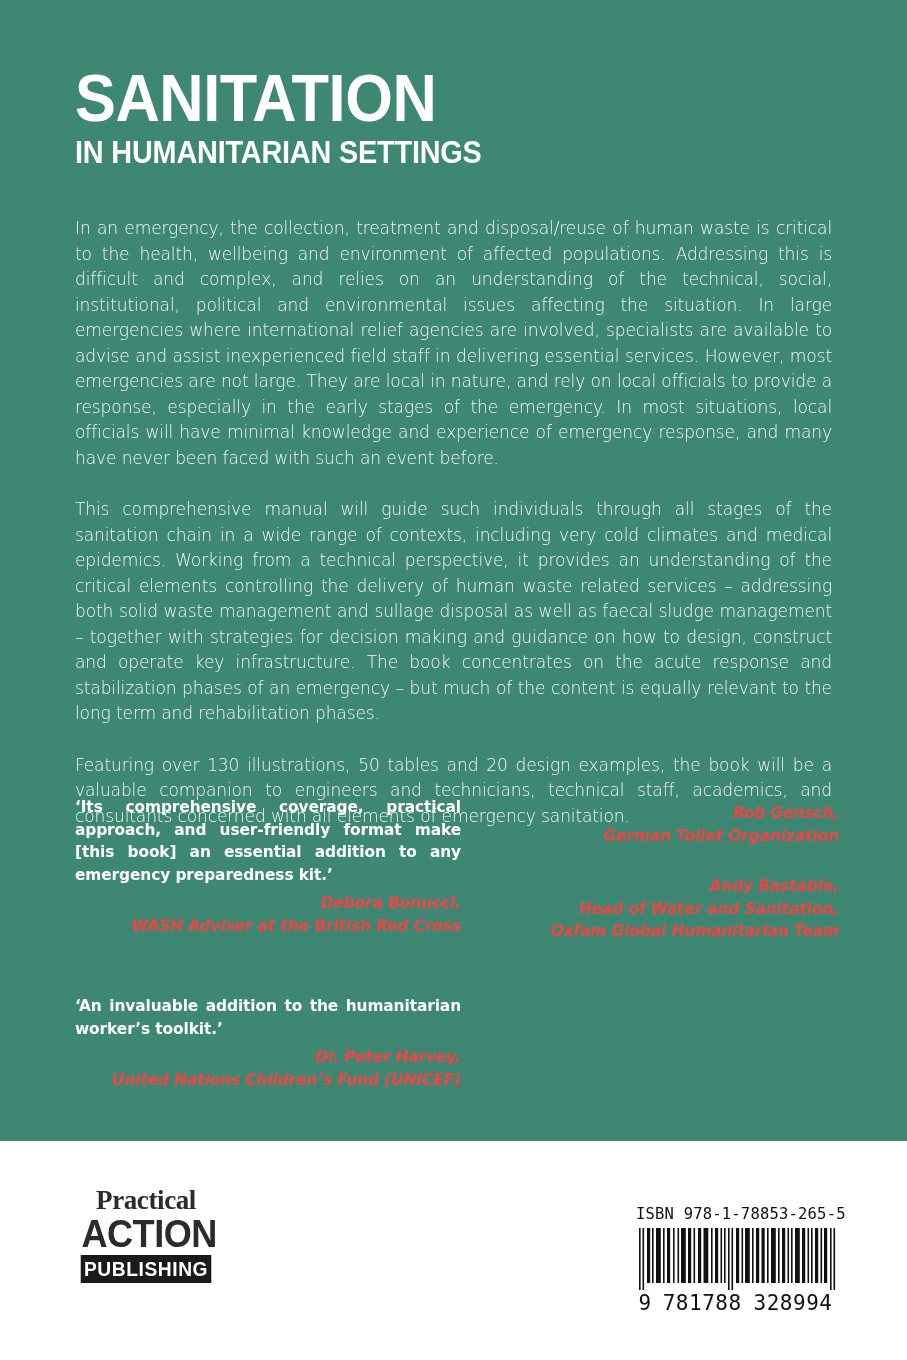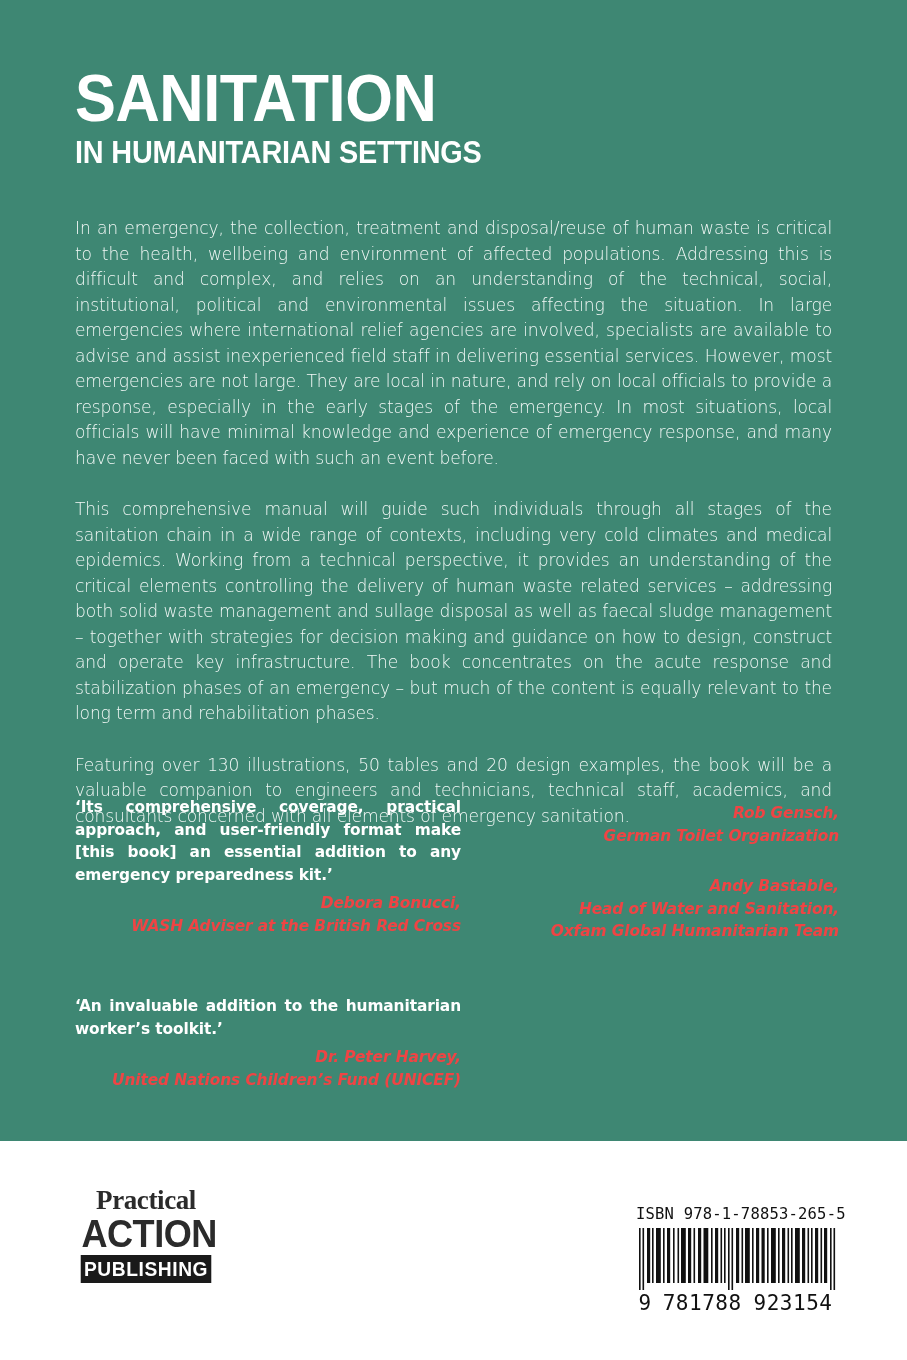--- a/index.html
+++ b/index.html
@@ -304,17 +304,17 @@
         <rect x="171.5" y="0" width="1.6" height="55"></rect>
         <rect x="175" y="0" width="1.6" height="55"></rect>
         <rect x="179" y="0" width="3.2" height="55"></rect>
         <rect x="184.5" y="0" width="1.6" height="55"></rect>
         <rect x="188" y="0" width="3.2" height="55"></rect>
         <rect x="194" y="0" width="1.6" height="62"></rect>
         <rect x="197.5" y="0" width="1.6" height="62"></rect>
       </g>
     </svg>
     <div class="barcode-digits">
-      <span class="d-lead">9</span><span class="d-grp">781788</span><span class="d-grp">923154</span>
+      <span class="d-lead">9</span><span class="d-grp">781788</span><span class="d-grp">328994</span>
     </div>
   </div>
 
 </div>
 
 </body></html>

